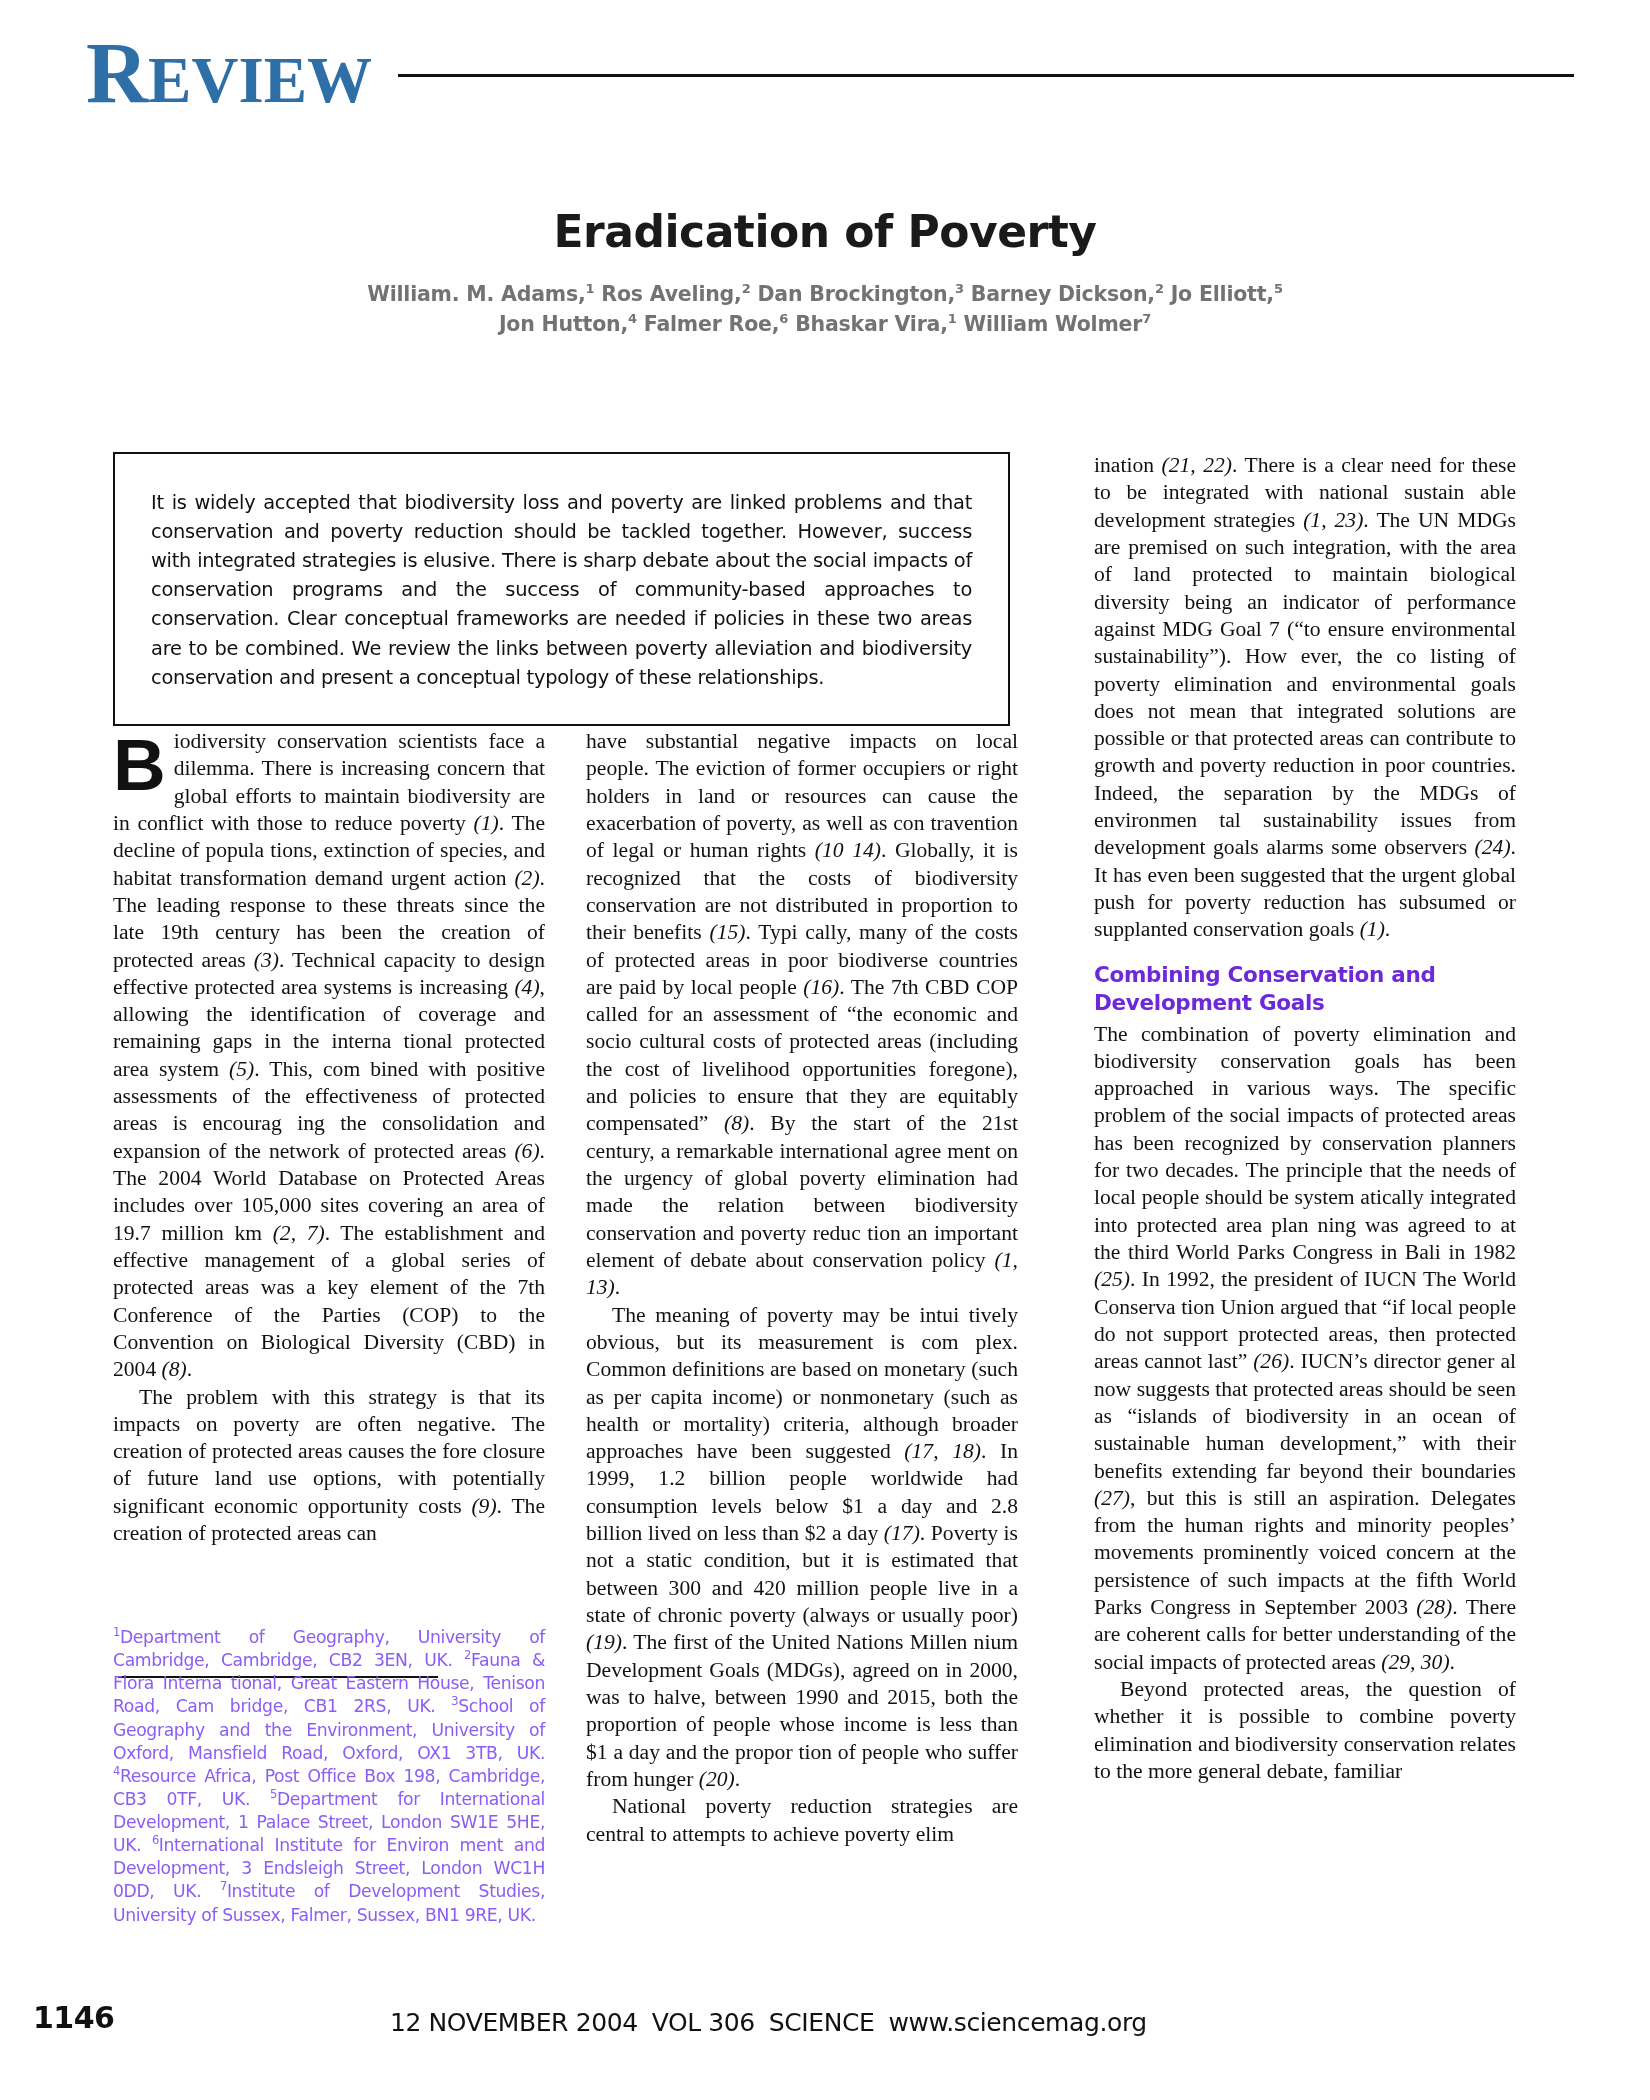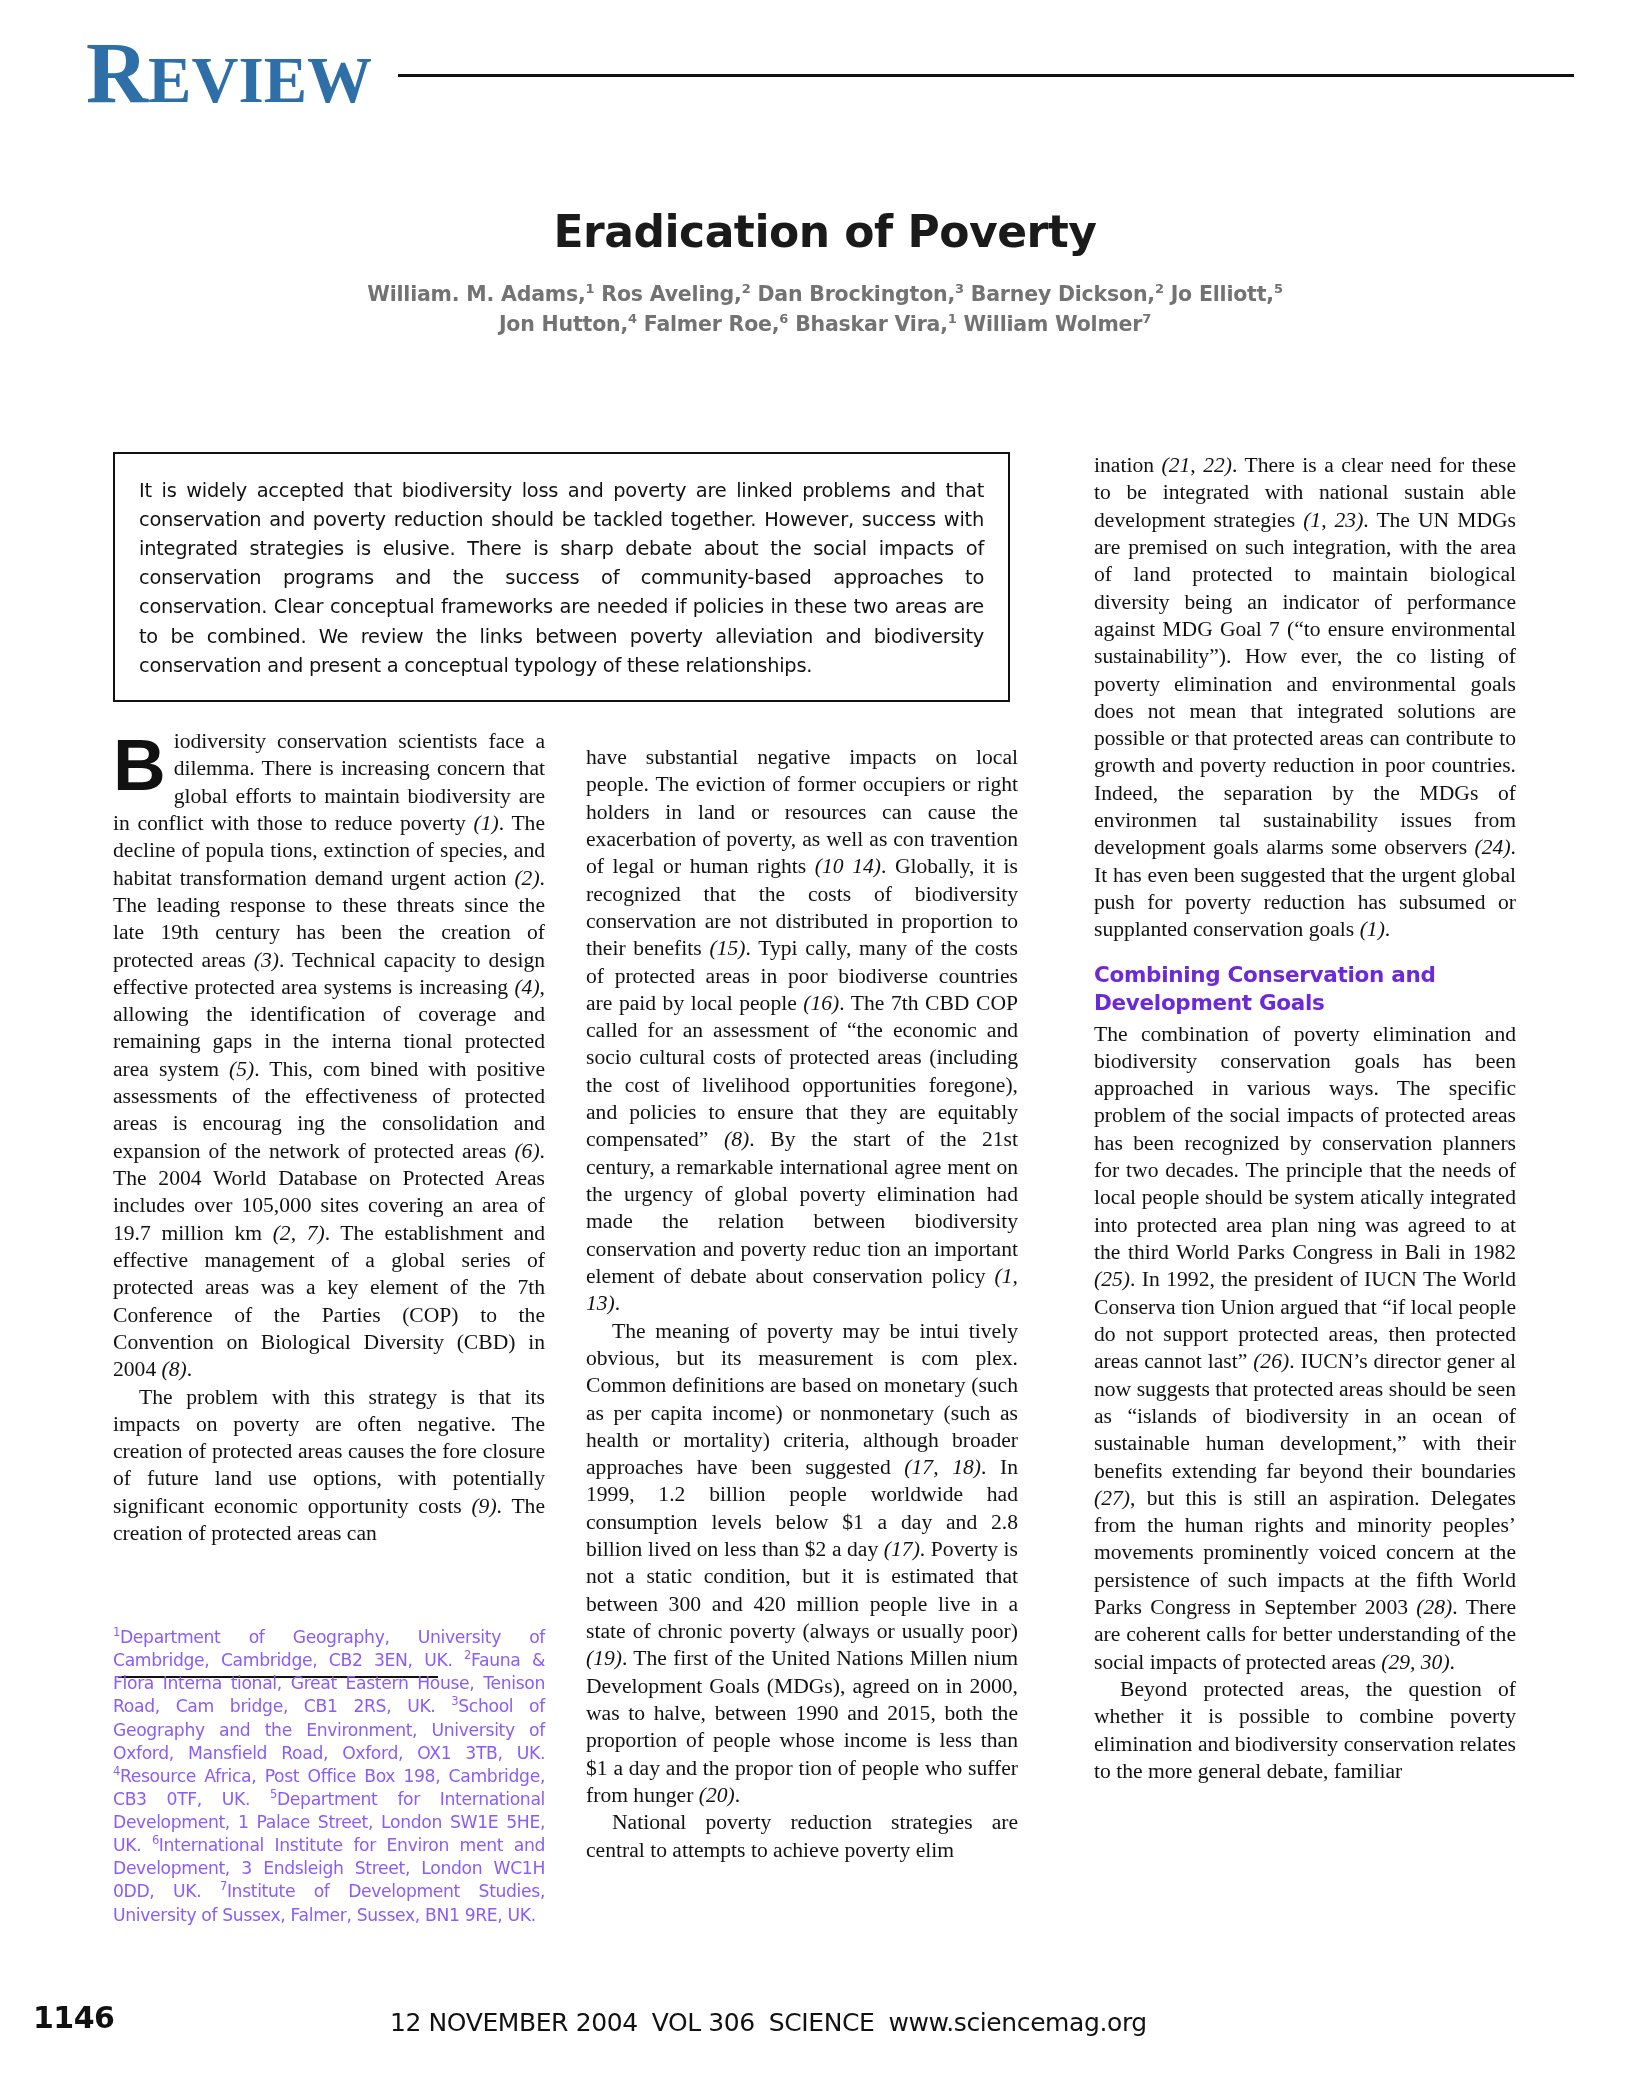--- a/index.html
+++ b/index.html
@@ -99,21 +99,21 @@
     box-sizing: border-box;
     border: 2px solid #111111;
     padding: 18px 20px 16px 20px;
   }
   .abstract-text {
     font-family: "DejaVu Sans", sans-serif;
     font-size: 19.4px;
     line-height: 1.50;
     text-align: justify;
     color: #111111;
-    margin: 4px;
+    margin: 16px;
     letter-spacing: -0.25px;
   }
 
   
   .col {
     position: absolute;
     width: 432px;
     font-family: "Liberation Serif", serif;
     font-size: 21.6px;
     line-height: 1.265;
@@ -125,21 +125,21 @@
   .col p {
     margin: 0;
     text-indent: 26px;
   }
   .col p.first {
     text-indent: 0;
   }
   .col i { font-style: italic; }
 
   #col-left  { left: 113px;  top: 728px; width: 432px; }
-  #col-mid   { left: 586px;  top: 728px; width: 432px; margin-top: 16px; }
+  #col-mid   { left: 586px;  top: 728px; width: 432px; }
   #col-right { left: 1094px; top: 452px; width: 422px; }
 
   
   .dropcap {
     float: left;
     font-family: "Liberation Sans", sans-serif;
     font-weight: bold;
     font-size: 73px;
     line-height: 0.80;
     padding: 6px 8px 0 0;

